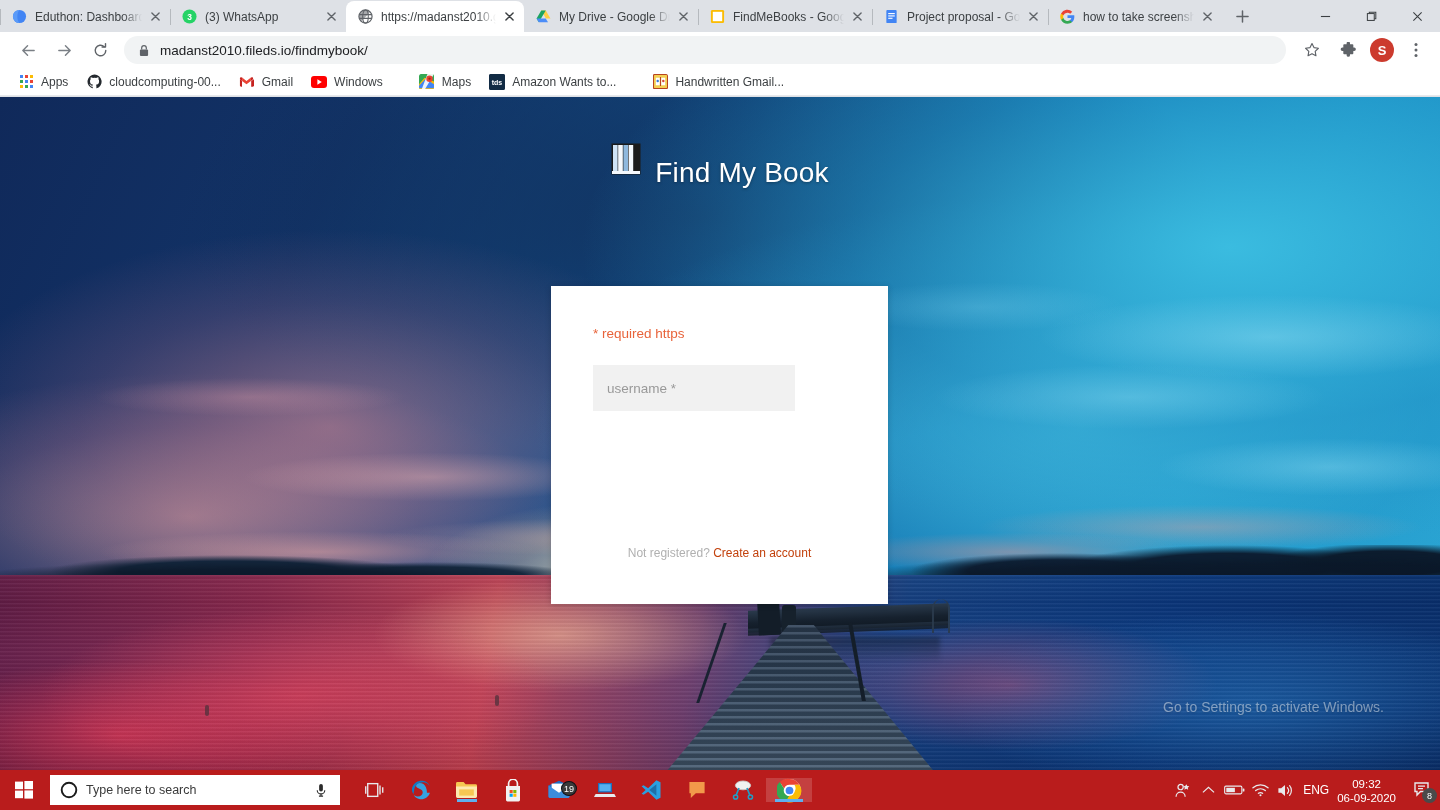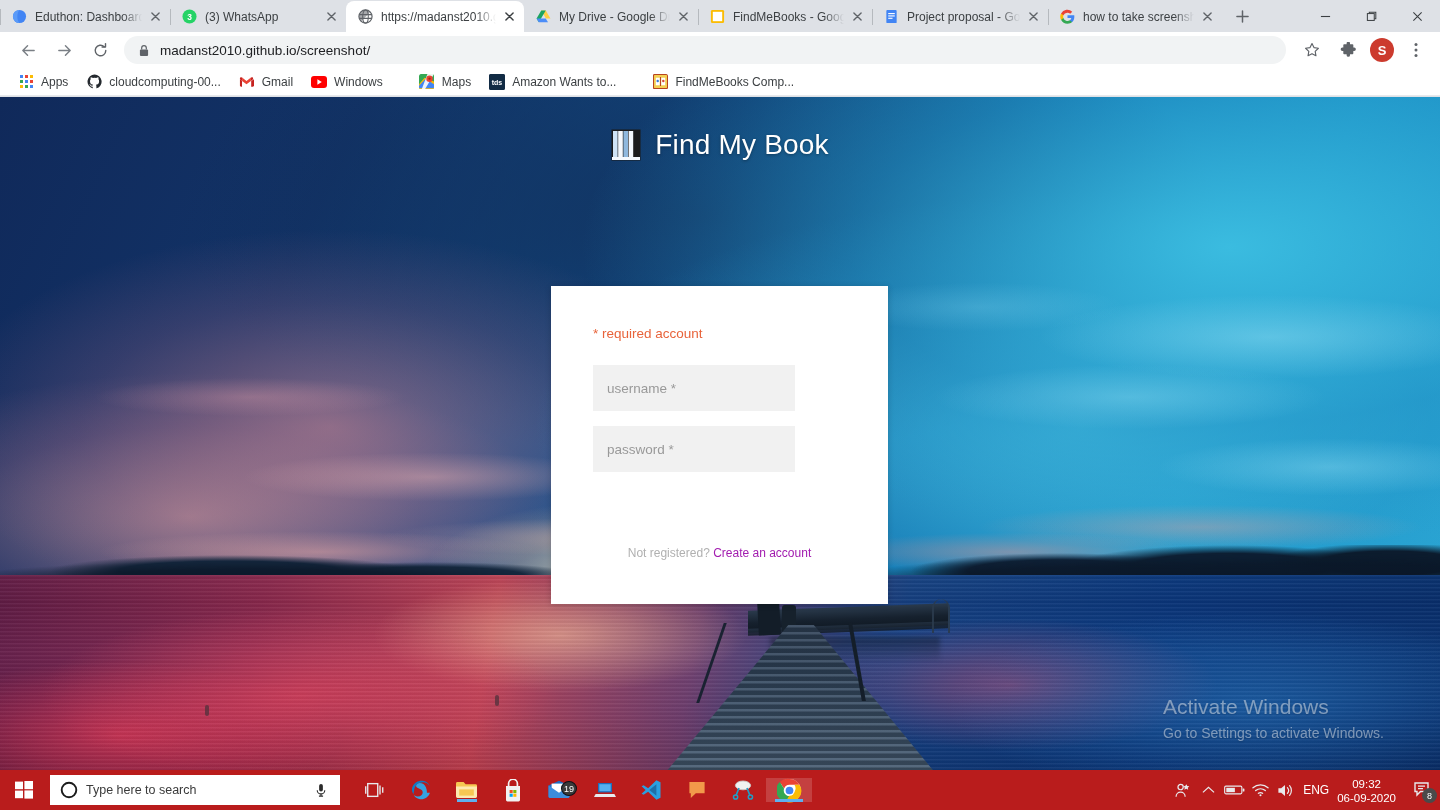--- a/index.html
+++ b/index.html
@@ -228,20 +228,21 @@
 
   
   .site-title {
     position:absolute; left:0; top:32px; width:1440px;
     display:flex; align-items:center; justify-content:center; gap:14px;
   }
   .logo-books { width:30px; height:32px; display:block; }
   .site-title .txt {
     font-size:28px; color:#fff; font-weight:400; letter-spacing:.2px;
     text-shadow:0 1px 3px rgba(0,0,0,.35);
+    margin-top:28px;
   }
 
   .login-card {
     position:absolute; left:551px; top:189px; width:337px; height:318px;
     background:#fff; box-shadow:0 1px 6px rgba(0,0,0,.18);
   }
   .required-note {
     position:absolute; left:42px; top:40px;
     font-size:13.5px; color:#e8633a;
   }
@@ -256,21 +257,21 @@
     position:absolute; left:42px; top:201px; width:253px; height:46px;
     background:#4caf50; border:none; color:#fff;
     font-size:13px; font-weight:700; letter-spacing:.7px;
     font-family:"Liberation Sans", sans-serif;
     display:flex; align-items:center; justify-content:center;
   }
   .register-line {
     position:absolute; left:0; top:260px; width:337px; text-align:center;
     font-size:12px; color:#b0b0b0;
   }
-  .register-line .lnk { color:#a21caf; }
+  .register-line .lnk { color:#c2410c; }
 
   .activate {
     position:absolute; left:1163px; top:597px; color:rgba(255,255,255,.45);
     text-shadow:0 1px 2px rgba(0,0,0,.15);
   }
   .activate .a1 { font-size:21px; line-height:26px; font-weight:400; }
   .activate .a2 { font-size:14px; line-height:20px; margin-top:3px; }
 
   
   .taskbar {
@@ -494,21 +495,21 @@
         </svg>
     </div>
 
     <div class="omnibox">
       <span class="lock">
         <svg width="12" height="13" viewBox="0 0 12 14">
             <rect x="1.6" y="5.8" width="8.8" height="7.2" rx="1.1" fill="#5f6368"></rect>
             <path d="M3.5 5.8V4.2a2.5 2.5 0 0 1 5 0v1.6" fill="none" stroke="#5f6368" stroke-width="1.3"></path>
           </svg>
       </span>
-      <span class="url">madanst2010.github.io/screenshot/</span>
+      <span class="url">madanst2010.fileds.io/findmybook/</span>
     </div>
 
     <div class="tb-right">
       <div class="tb-icon">
         <svg width="16" height="16" viewBox="0 0 18 18">
             <path d="M9 1.8l2.2 4.5 5 .7-3.6 3.5.85 4.95L9 13.1l-4.45 2.35.85-4.95L1.8 7l5-.7z" fill="none" stroke="#5f6368" stroke-width="1.3" stroke-linejoin="round"></path>
           </svg>
       </div>
       <div class="tb-icon">
         <svg width="17" height="17" viewBox="0 0 18 18">
@@ -605,21 +606,21 @@
       <span class="bm-ico">
         <svg width="15" height="15" viewBox="0 0 16 16">
             <rect x="0.5" y="0.5" width="15" height="15" rx="1" fill="#f3cf52" stroke="#b8451f" stroke-width="1.2"></rect>
             <path d="M3 4h4.2v8H3z" fill="#fff"></path>
             <path d="M8.8 4H13v8H8.8z" fill="#fff"></path>
             <path d="M8 3.2v9.6" stroke="#b8451f" stroke-width="1.1"></path>
             <circle cx="5" cy="7.4" r="1.3" fill="#3a7bd5"></circle>
             <circle cx="11" cy="7.4" r="1.3" fill="#d5483a"></circle>
           </svg>
       </span>
-      <span class="bm-label">FindMeBooks Comp...</span>
+      <span class="bm-label">Handwritten Gmail...</span>
     </div>
   </div>
 
   <div class="viewport">
 
     <div class="bg">
       <div class="sky"></div>
       <div class="sky-clouds"></div>
       <div class="glow"></div>
       <div class="treeline"></div>
@@ -651,39 +652,35 @@
           <rect x="12.4" y="2" width="4.6" height="26" fill="#8fb8dd"></rect>
           <rect x="17.6" y="2" width="4.6" height="26" fill="#f4f8fc"></rect>
           <rect x="23" y="2" width="5" height="26" fill="#1b1b1b"></rect>
           <rect x="1" y="28" width="28" height="3" fill="#f4f8fc"></rect>
         </svg>
       </span>
       <span class="txt">Find My Book</span>
     </div>
 
     <div class="login-card">
-      <div class="required-note">* required account</div>
+      <div class="required-note">* required https</div>
 
       <div class="field username">
         <span class="ph">username *</span>
       </div>
 
-      <div class="field password">
-        <span class="ph">password *</span>
-      </div>
 
 
       <div class="register-line">
         <span>Not registered?</span>
         <span class="lnk">Create an account</span>
       </div>
     </div>
 
     <div class="activate">
-      <div class="a1">Activate Windows</div>
       <div class="a2">Go to Settings to activate Windows.</div>
     </div>
   </div>
 
   <div class="taskbar">
 
     <div class="start">
       <svg width="18" height="18" viewBox="0 0 18 18">
           <rect x="0" y="0.6" width="8" height="7.6" fill="#fff"></rect>
           <rect x="9.4" y="0" width="8.6" height="8.2" fill="#fff"></rect>

